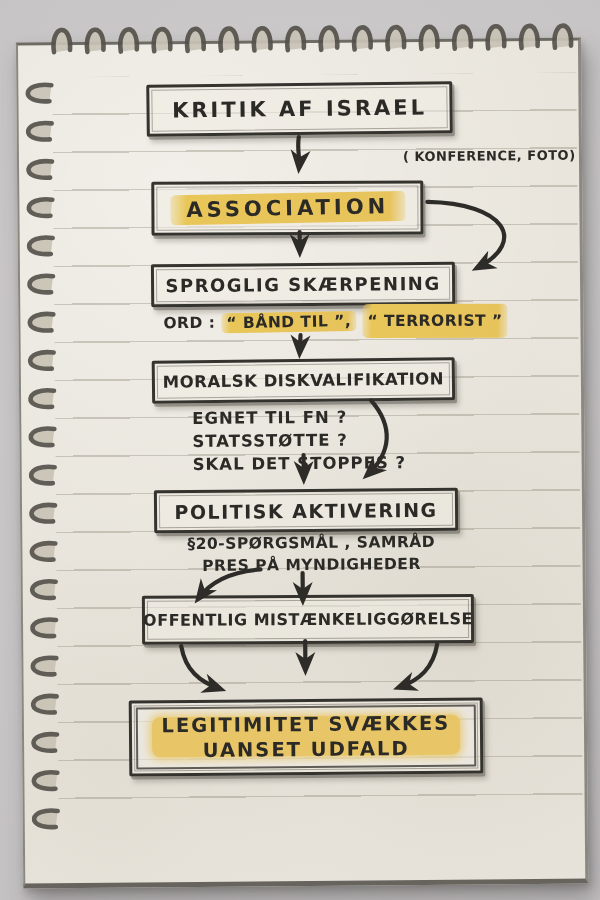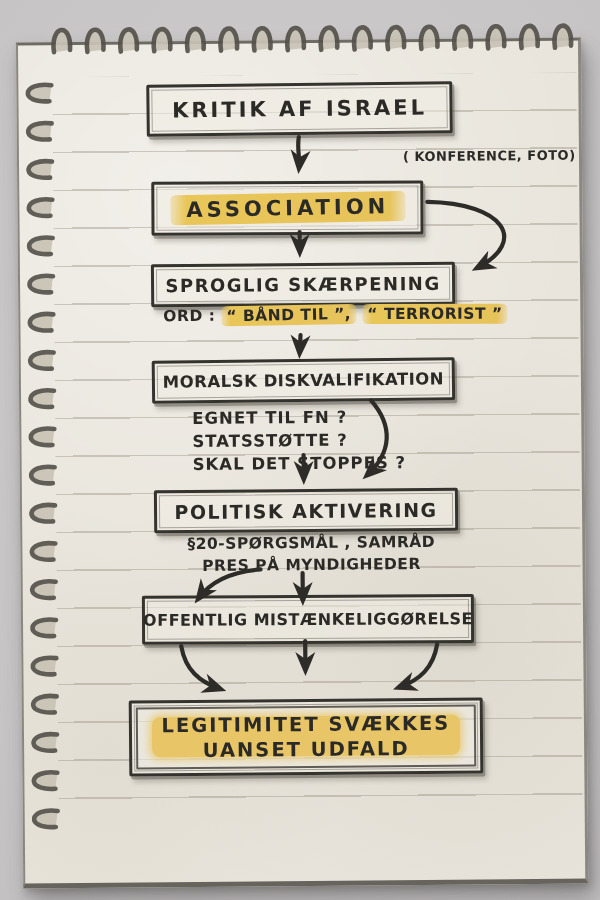--- a/index.html
+++ b/index.html
@@ -76,21 +76,21 @@
     <span class="hl" style="padding:3px 16px;transform:rotate(-0.8deg);">ASSOCIATION</span>
   </div>
 
   <div class="box" style="left:131px;top:220px;width:298px;height:37px;font-size:18px;letter-spacing:1.5px;">
     <span>SPROGLIG SKÆRPENING</span>
   </div>
 
   <div class="note" style="left:130px;top:262px;width:370px;text-align:center;font-size:15.5px;letter-spacing:0.5px;">
     <span>ORD :</span>
     <span class="hl" style="padding:1px 5px;transform:rotate(-0.6deg);display:inline-block;">“ BÅND TIL ”,</span>
-    <span class="hl" style="padding:1px 5px;transform:rotate(0.4deg);display:inline-block;">“ TERRORIST ”</span>
+    <span class="hl" style="padding:8px 5px;transform:rotate(0.4deg);display:inline-block;">“ TERRORIST ”</span>
   </div>
 
   <div class="box" style="left:131px;top:316px;width:297px;height:37px;font-size:16.5px;letter-spacing:0.5px;transform:rotate(-0.2deg);">
     <span>MORALSK DISKVALIFIKATION</span>
   </div>
 
   <div class="note" style="left:171px;top:363px;font-size:16.5px;letter-spacing:1px;line-height:23px;">
     <div>EGNET TIL FN ?</div>
     <div>STATSSTØTTE ?</div>
     <div>SKAL DET STOPPES ?</div>

